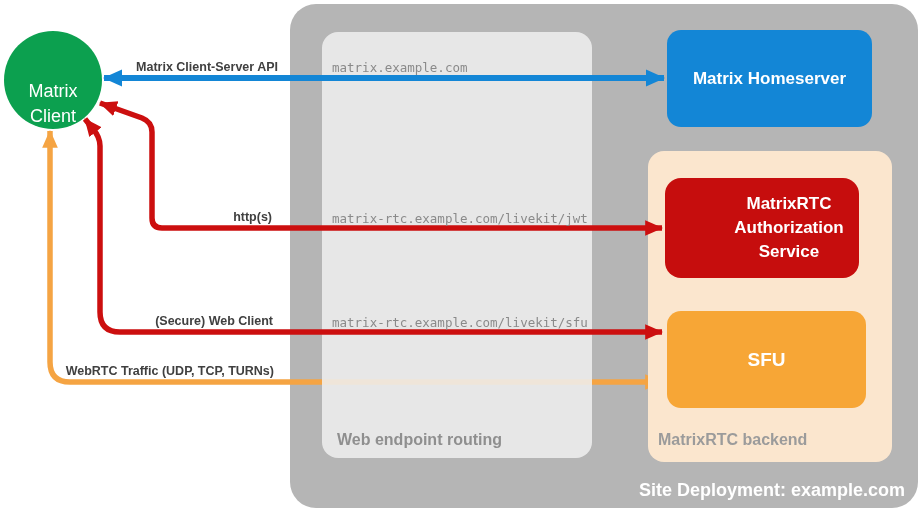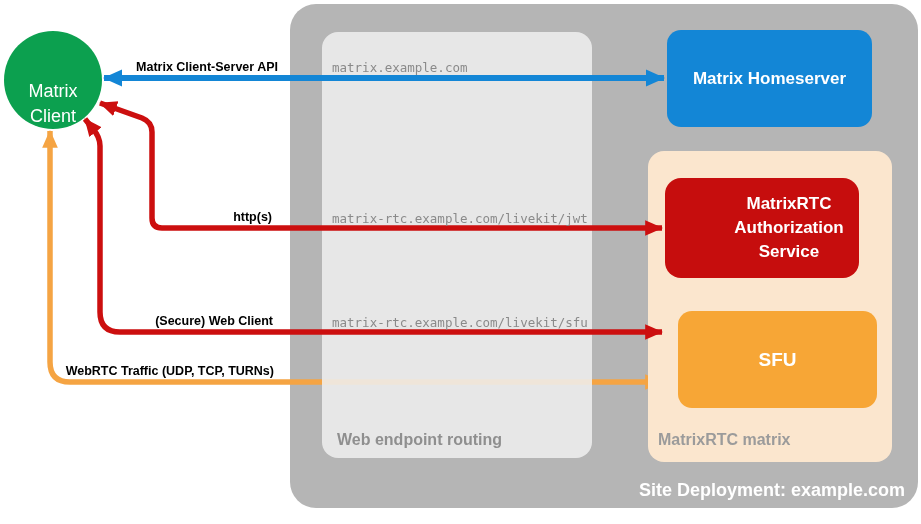--- a/index.html
+++ b/index.html
@@ -51,21 +51,21 @@
   .panel-label { font-weight: bold; font-size: 16px; }
   .routing-label { left: 337px; top: 431px; color: #8f8f8f; }
   .backend-label { left: 658px; top: 431px; color: #9b9b9b; }
   .site-label {
     right: 16px; top: 480px;
     color: #ffffff; font-weight: bold; font-size: 18px;
   }
 
   
   .edge-label {
-    color: #000000; font-weight: bold; font-size: 12.5px;
+    color: #404040; font-weight: bold; font-size: 12.5px;
     white-space: nowrap; text-align: right;
   }
   .api-label    { right: 643px; top: 60px; }
   .http-label   { right: 649px; top: 210px; }
   .ws-label     { right: 648px; top: 314px; }
   .webrtc-label { right: 647px; top: 364px; }
 
   
   .route-label {
     color: #8a8a8a; font-size: 12.5px;
@@ -99,21 +99,21 @@
   <div class="abs backend-panel" style="background-color: rgb(251, 230, 206);"></div>
 
   <div class="abs node homeserver-box" style="background-color: rgb(19, 134, 214);">
     <span>Matrix Homeserver</span>
   </div>
 
   <div class="abs node auth-box" style="background-color: rgb(198, 13, 13);">
     <span class="wrap">MatrixRTC Authorization Service</span>
   </div>
 
-  <div class="abs node sfu-box" style="background-color: rgb(247, 166, 54); margin-left: 11px;">
+  <div class="abs node sfu-box" style="background-color: rgb(247, 166, 54);">
     <span>SFU</span>
   </div>
 
   <div class="abs client-circle" style="background-color: rgb(12, 160, 79);">
     <span class="wrap">Matrix Client</span>
   </div>
 
   <svg class="layer" width="921" height="524" viewBox="0 0 921 524">
     <defs>
       <marker id="ah-blue" viewBox="0 0 10 10" refX="9" refY="5" markerWidth="3.4" markerHeight="3.4" orient="auto-start-reverse" markerUnits="strokeWidth">
@@ -134,16 +134,16 @@
   <div class="abs edge-label api-label">Matrix Client-Server API</div>
   <div class="abs edge-label http-label">http(s)</div>
   <div class="abs edge-label ws-label">(Secure) Web Client</div>
   <div class="abs edge-label webrtc-label">WebRTC Traffic (UDP, TCP, TURNs)</div>
 
   <div class="abs route-label route-api">matrix.example.com</div>
   <div class="abs route-label route-jwt">matrix-rtc.example.com/livekit/jwt</div>
   <div class="abs route-label route-sfu">matrix-rtc.example.com/livekit/sfu</div>
 
   <div class="abs panel-label routing-label">Web endpoint routing</div>
-  <div class="abs panel-label backend-label">MatrixRTC matrix</div>
+  <div class="abs panel-label backend-label">MatrixRTC backend</div>
   <div class="abs site-label">Site Deployment: example.com</div>
 
 </div>
 
 </body></html>

